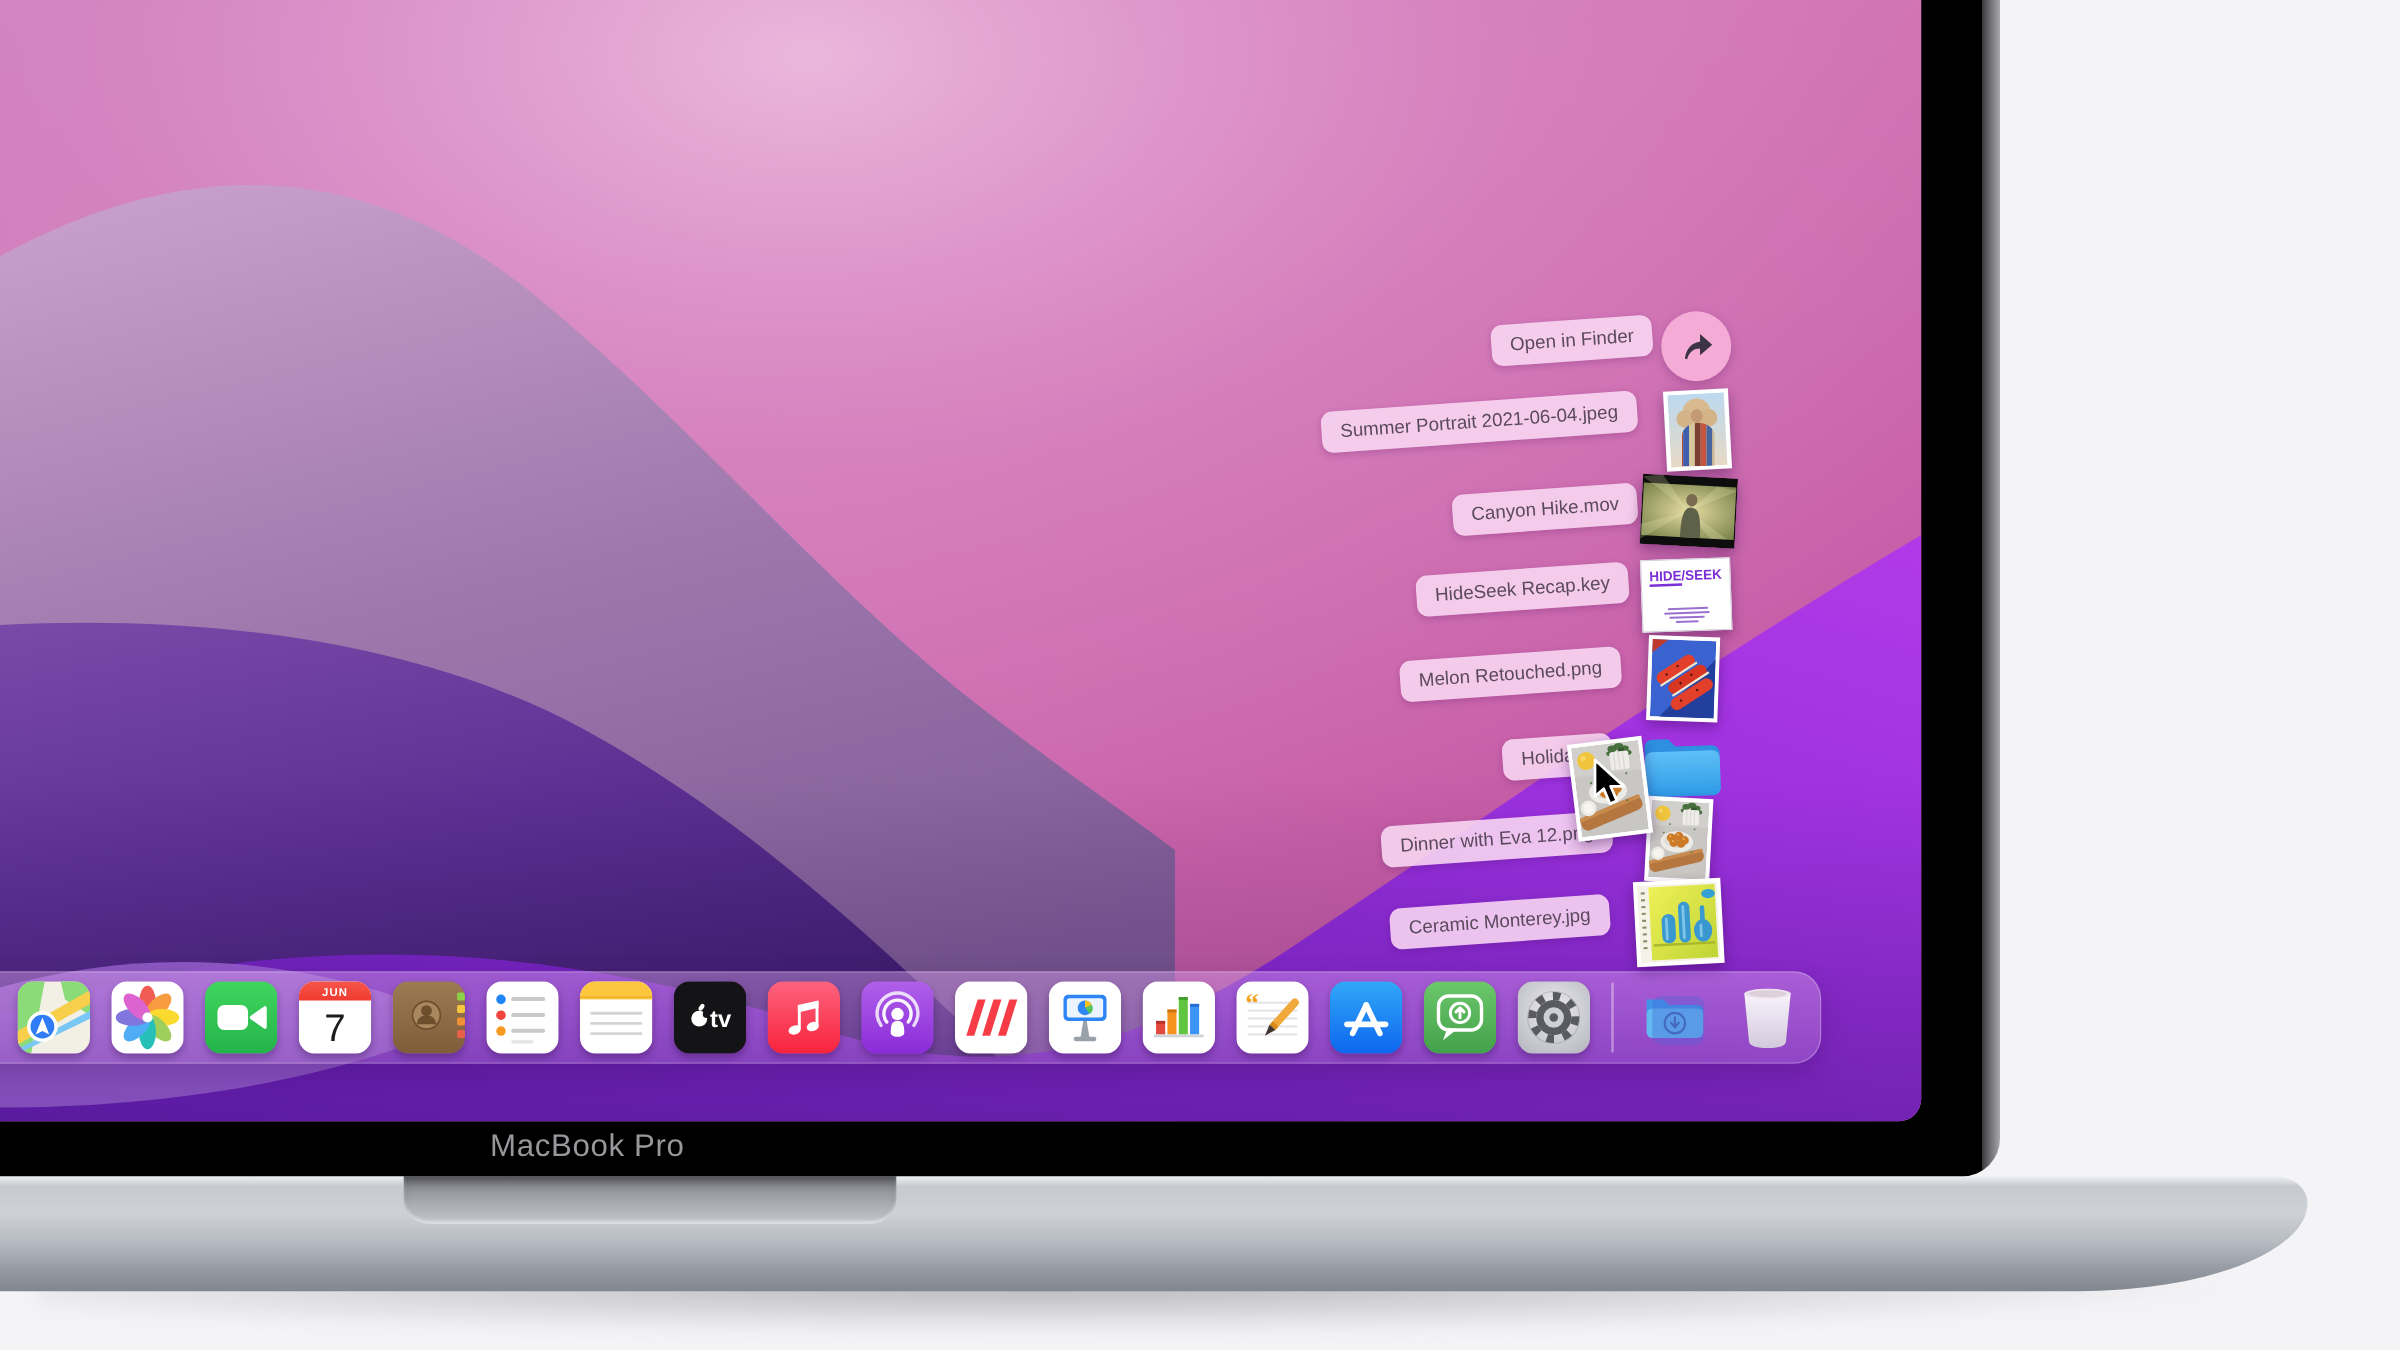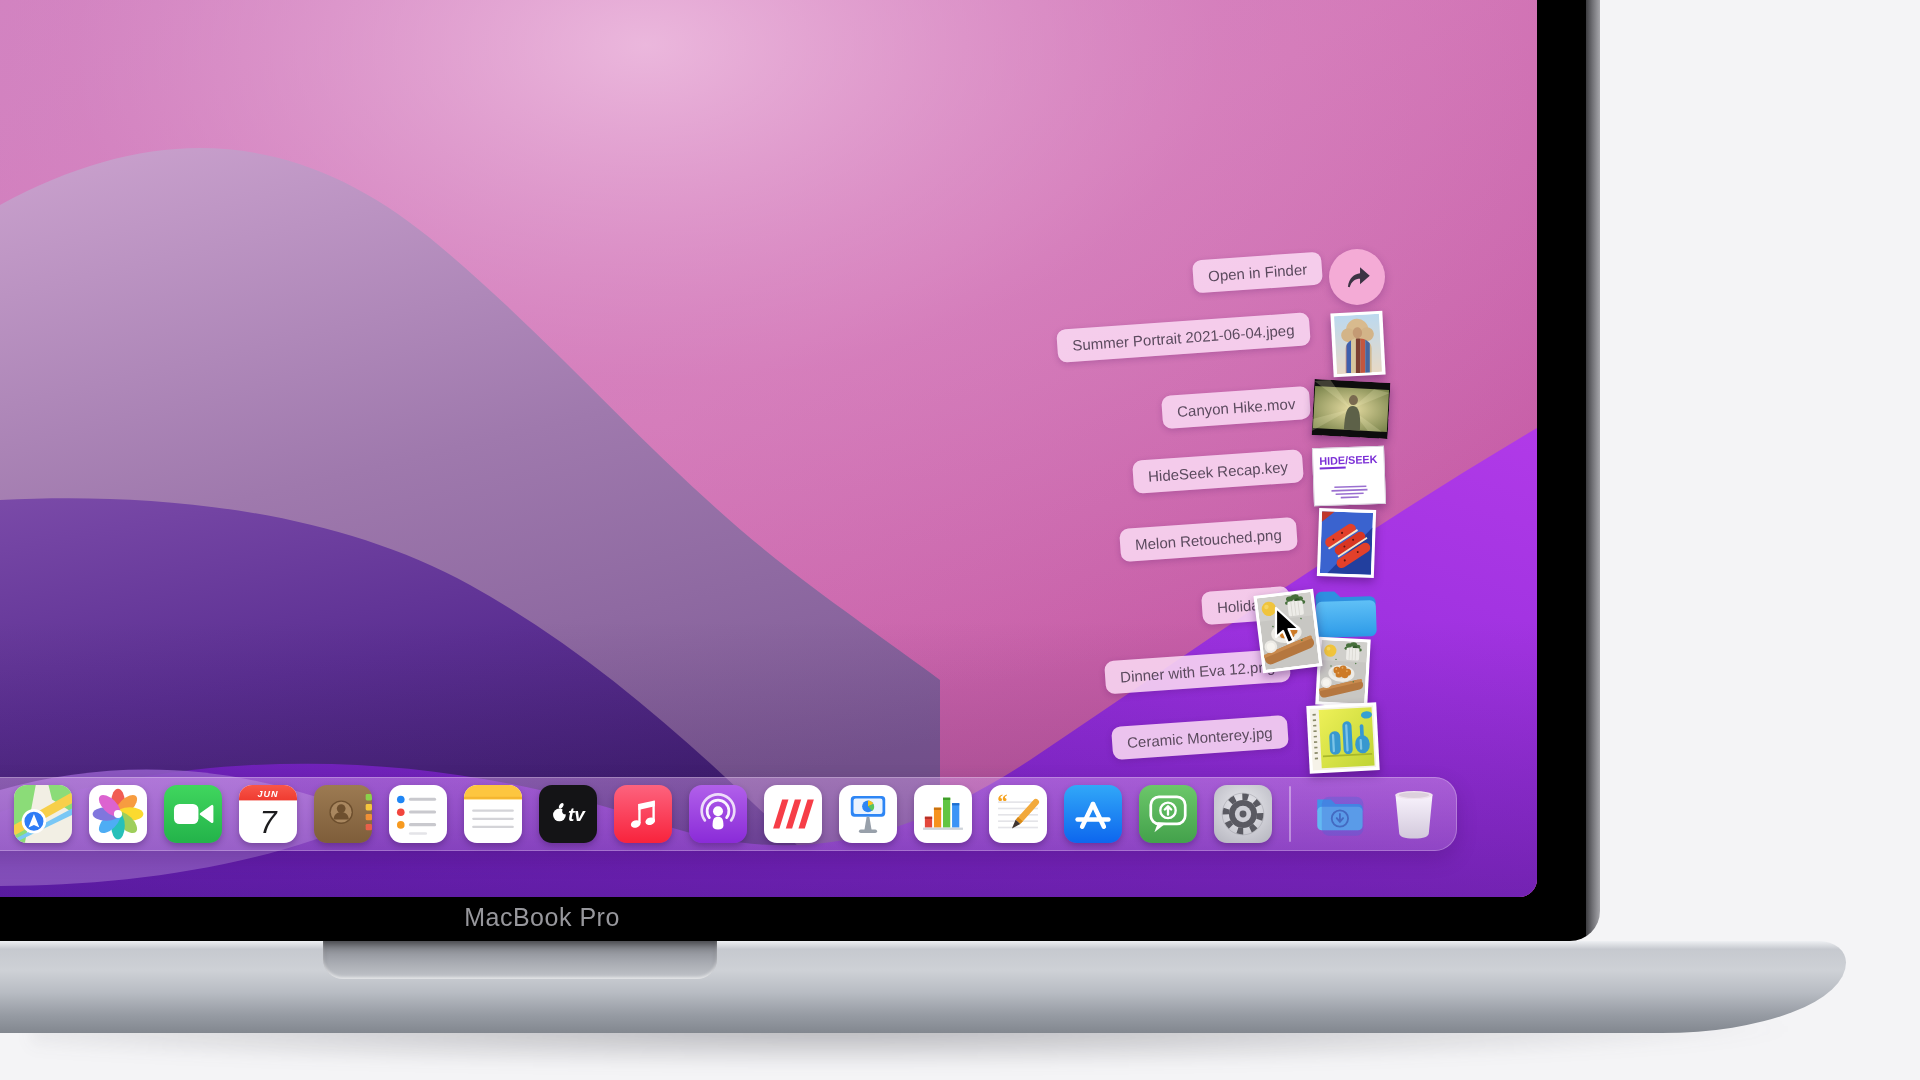--- a/index.html
+++ b/index.html
@@ -4,21 +4,21 @@
 <style>
   html,body{margin:0;padding:0;background:#f4f4f6;font-family:"Liberation Sans",sans-serif;}
   .stage{position:relative;width:1920px;height:1080px;overflow:hidden;background:#f4f4f6;}
 
   
   .bezel{position:absolute;left:0;top:0;width:1600px;height:941px;z-index:3;
          background:linear-gradient(90deg,#000 0,#000 1586px,#3c3c40 1586px,#6d6d72 1592px,#a6a6ab 1600px);
          border-bottom-right-radius:30px;}
   .screen{position:absolute;left:0;top:0;width:1537px;height:897px;overflow:hidden;
           border-bottom-right-radius:18px;background:#c75fae;}
-  .bezel-label{position:absolute;left:392px;top:903px;width:300px;text-align:center;
+  .bezel-label{position:absolute;left:392px;top:903px;width:300px;text-align:left;
                color:#97979c;font-size:25px;letter-spacing:.5px;}
   .mbody{position:absolute;left:0;top:941px;width:1846px;height:92px;z-index:2;
          background:linear-gradient(180deg,#eef0f3 0,#c6c9cf 9%,#ced1d6 32%,#b8bcc3 56%,#979ca4 80%,#82878f 100%);
          border-radius:0 34px 240px 0 / 0 28px 92px 0;}
   .notch{position:absolute;left:323px;top:0;width:394px;height:38px;border-radius:0 0 20px 20px;
          background:linear-gradient(180deg,#7e8087,#a7aab1 55%,#c2c5ca);
          box-shadow:inset 0 7px 9px -4px rgba(0,0,0,.5),inset 0 -2px 3px rgba(255,255,255,.55);}
   .floor-shadow{position:absolute;left:30px;top:1008px;width:1780px;height:60px;z-index:1;
                 background:radial-gradient(ellipse at 45% 35%,rgba(55,55,65,.32),rgba(55,55,65,0) 70%);
                 filter:blur(7px);}
@@ -40,21 +40,21 @@
   .ghost{z-index:8;}
   .cursor{position:absolute;left:1272px;top:606px;z-index:9;}
 
   
   .dock{position:absolute;left:-28px;top:777px;width:1485px;height:74px;z-index:4;
         border-radius:0 22px 22px 0;
         background:linear-gradient(180deg,rgba(216,162,236,.44),rgba(178,118,214,.40));
         box-shadow:inset 0 0 0 1px rgba(255,255,255,.25),0 8px 20px rgba(50,10,80,.22);
         display:flex;align-items:center;gap:17px;padding:0 16px 0 42px;box-sizing:border-box;}
   .dicon{width:58px;height:58px;border-radius:13px;overflow:hidden;flex:0 0 auto;
-         box-shadow:0 3px 6px rgba(30,5,50,.28);font-style:italic;}
+         box-shadow:0 3px 6px rgba(30,5,50,.28);}
   .dicon svg{display:block;width:100%;height:100%;}
   .bare{border-radius:0;overflow:visible;box-shadow:none;background:none;}
   .dock-divider{width:2px;height:56px;background:rgba(255,255,255,.38);border-radius:1px;flex:0 0 auto;}
 </style>
 </head>
 <body>
 
 <svg width="0" height="0" style="position:absolute" aria-hidden="true">
   <defs>
     <linearGradient id="wbase" x1="0" y1="0" x2="1" y2="1">

